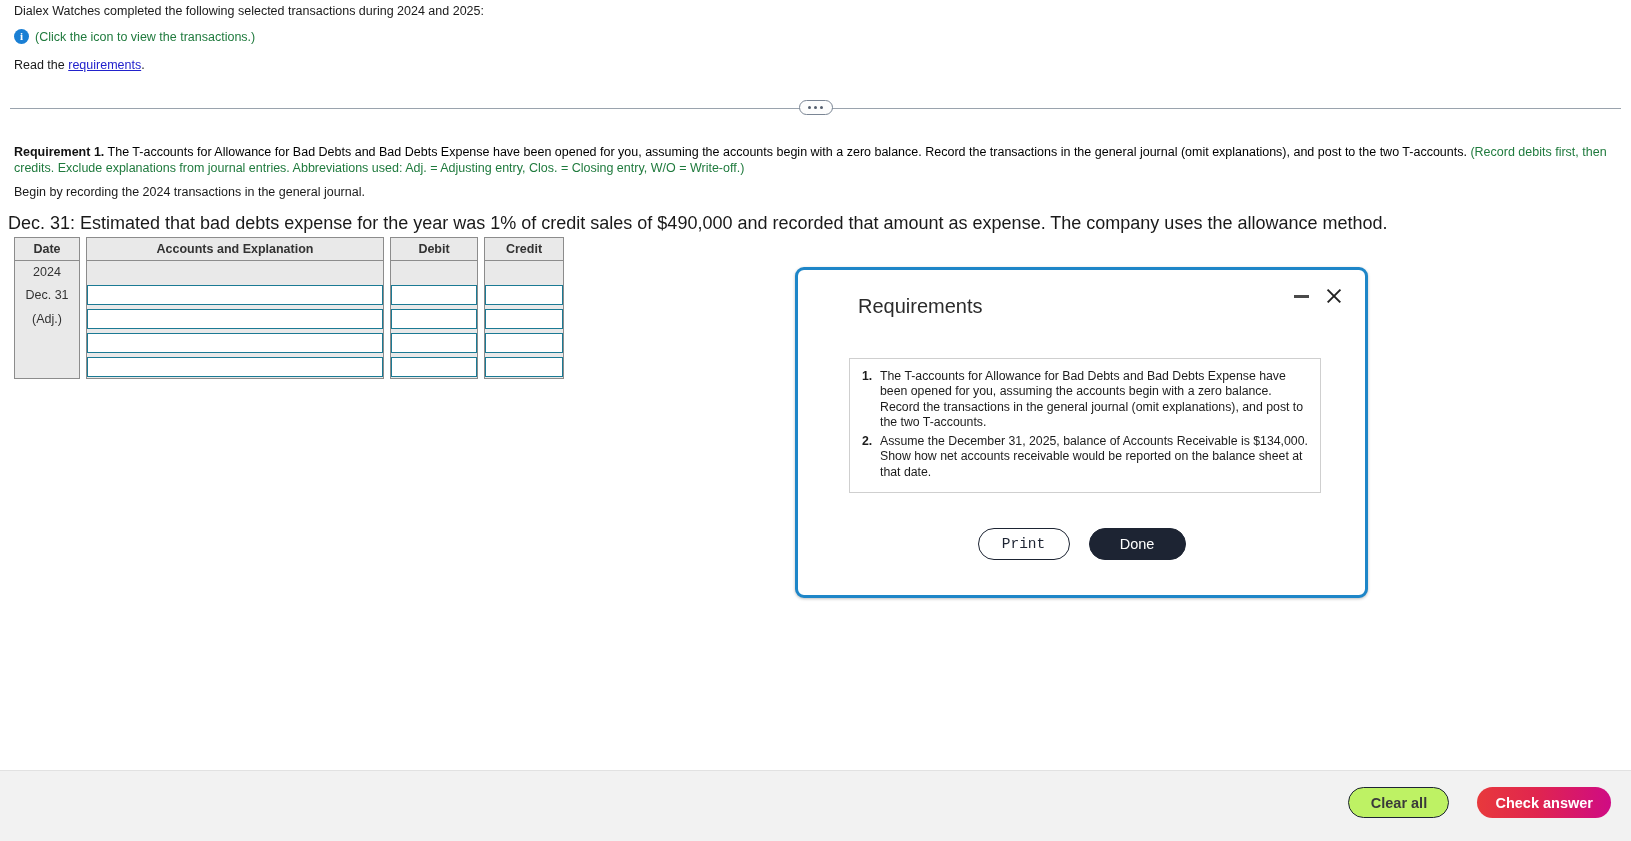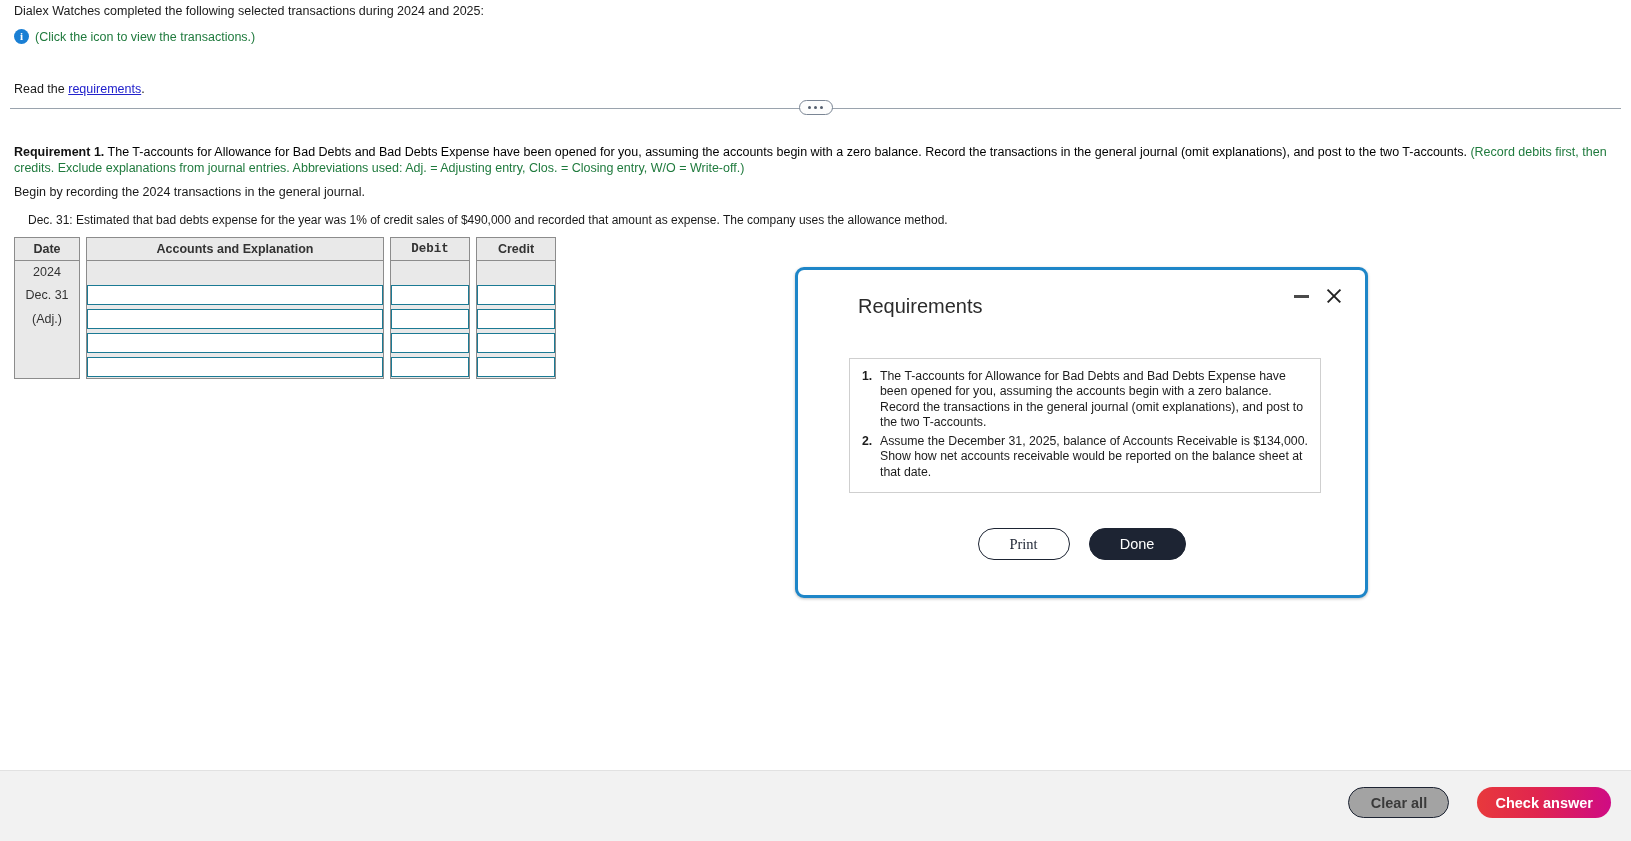--- a/index.html
+++ b/index.html
@@ -9,21 +9,21 @@
     background: #ffffff;
     font-family: "Liberation Sans", sans-serif;
     overflow: hidden;
   }
   #root { position: relative; width: 1631px; height: 841px; background:#fff; }
 
   
   .stmt { position:absolute; left:14px; }
   .line1 { top:4px; font-size:12.5px; color:#1a1a1a; }
   .line2 { top:29px; font-size:12.5px; color:#1f7a3d; display:flex; align-items:center; gap:6px; }
-  .line3 { top:58px; font-size:12.5px; color:#1a1a1a;margin-top:24px; }
+  .line3 { top:58px; font-size:12.5px; color:#1a1a1a; }
 
   .info-icon {
     width:15px; height:15px; border-radius:50%;
     background:#1a7fd4; color:#fff; font-size:11px; font-weight:bold;
     font-family:"Liberation Serif", serif;
     display:inline-flex; align-items:center; justify-content:center;
     line-height:1; flex:none;
   }
   .req-link { color:#2222cc; text-decoration:underline; cursor:pointer; }
 
@@ -37,33 +37,33 @@
     display:flex; align-items:center; justify-content:center; gap:3px;
     cursor:pointer;
   }
   .dots-pill i { width:3px; height:3px; border-radius:50%; background:#555f6e; display:block; }
 
   
   .req-block { position:absolute; left:14px; top:144px; width:1603px; font-size:12.5px; line-height:16px; }
   .req-block b { font-weight:bold; color:#111; }
   .req-green { color:#1f7a3d; }
   .begin { position:absolute; left:14px; top:185px; font-size:12.5px; color:#1a1a1a; }
-  .dec31 { position:absolute; left:28px; top:213px; font-size:12px; color:#1a1a1a;text-align:center; }
+  .dec31 { position:absolute; left:8px; top:213px; font-size:18px; color:#1a1a1a;text-align:center; }
 
   
   .journal { position:absolute; left:14px; top:237px; border-collapse:separate; border-spacing:0; }
   .journal td, .journal th { padding:0; margin:14px; }
   .jh {
     background:#e9e9e9; border:1px solid #8c8c8c;
     font-size:12.5px; font-weight:bold; color:#333;
     text-align:center; height:24px; vertical-align:middle;
   }
   .jh.date  { width:66px; }
   .jh.acct  { width:298px; }
-  .jh.debit { width:80px;font-family:Liberation Mono, monospace; }
+  .jh.debit { width:88px; }
   .jh.credit{ width:80px; }
   .gap { width:6px; background:#fff; border:none; }
 
   .datecell {
     background:#e9e9e9; border-left:1px solid #8c8c8c; border-right:1px solid #8c8c8c;
     font-size:12.5px; color:#333; text-align:center; vertical-align:middle; width:66px;
   }
   .datecell.yr { font-weight:normal; border-top:none; }
   .datecell.last { border-bottom:1px solid #8c8c8c; }
 
@@ -106,39 +106,39 @@
   }
   .req-item { display:flex; font-size:12.3px; line-height:15.3px; color:#1c1c1c; margin-bottom:4px; }
   .req-item:last-child { margin-bottom:0; }
   .req-num { font-weight:bold; width:22px; flex:none; text-align:left; padding-left:4px; }
   .req-txt { flex:1; }
 
   .modal-btns { position:absolute; left:0; right:0; top:258px; display:flex; justify-content:center; gap:19px; }
   .btn-print {
     width:92px; height:32px; border-radius:16px; background:#fff;
     border:1.5px solid #1d2433; color:#1d2433; font-size:14.5px;
-    font-family:Liberation Serif, serif; cursor:pointer;
+    font-family:Liberation Mono, monospace; cursor:pointer;
   }
   .btn-done {
     width:97px; height:32px; border-radius:16px; background:#1d2433;
     border:1.5px solid #1d2433; color:#fff; font-size:14.5px;
     font-family:"Liberation Sans", sans-serif; cursor:pointer;
   }
 
   
   .footer {
     position:absolute; left:0; bottom:0; width:1631px; height:71px;
     background:#f2f2f2; border-top:1px solid #e2e2e2;
   }
   .footer-inner {
     position:absolute; right:20px; top:16px; display:flex; align-items:center; gap:28px;
   }
   .btn-clear {
     min-width:101px; height:31px; padding:0 18px; border-radius:16px;
-    background:#a3a3a3; border:1.6px solid #1d2433; color:#3a3a3a;
+    background:#bef264; border:1.6px solid #1d2433; color:#3a3a3a;
     font-size:14.5px; font-weight:bold; font-family:"Liberation Sans", sans-serif; cursor:pointer;
   }
   .btn-check {
     min-width:130px; height:31px; padding:0 18px; border-radius:16px;
     background:linear-gradient(90deg,#e8393c 0%, #e0254f 45%, #cf0b84 100%);
     border:none; color:#fff; font-size:14.5px; font-weight:bold;
     font-family:"Liberation Sans", sans-serif; cursor:pointer;
   }
 </style>
 </head>

